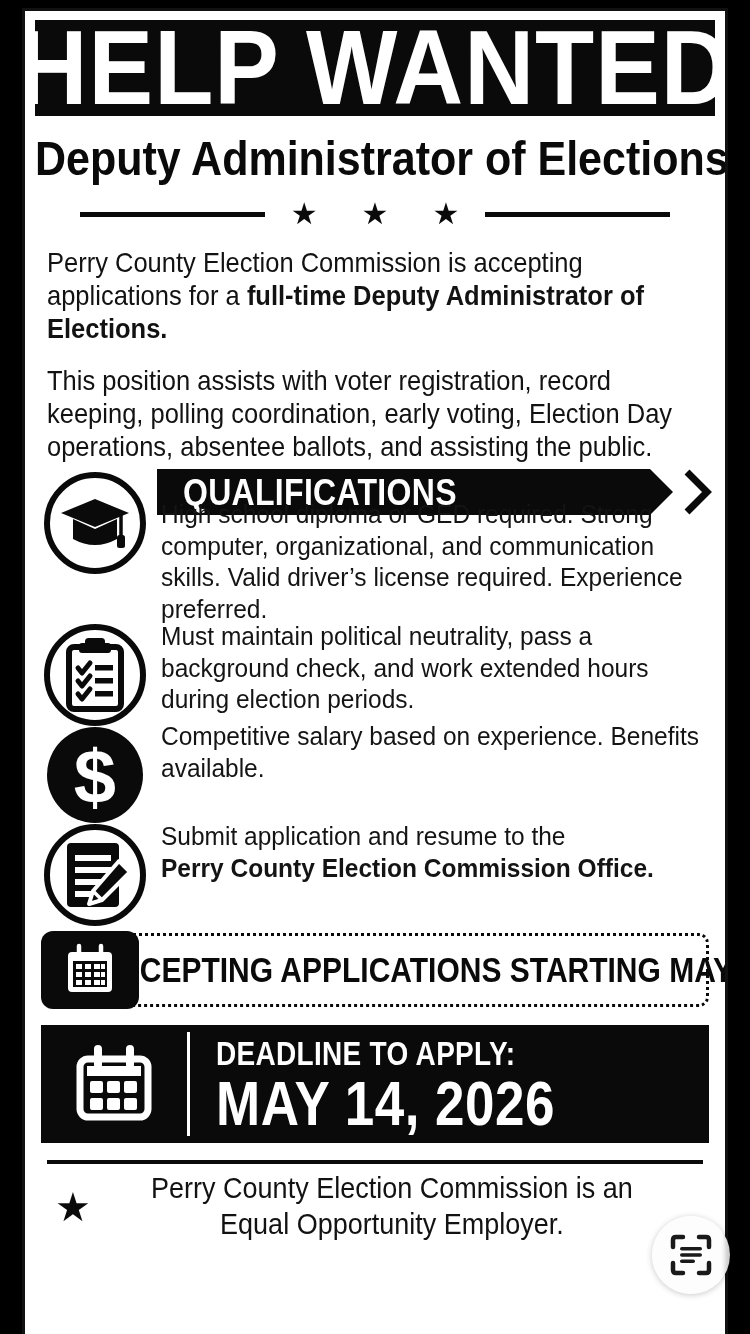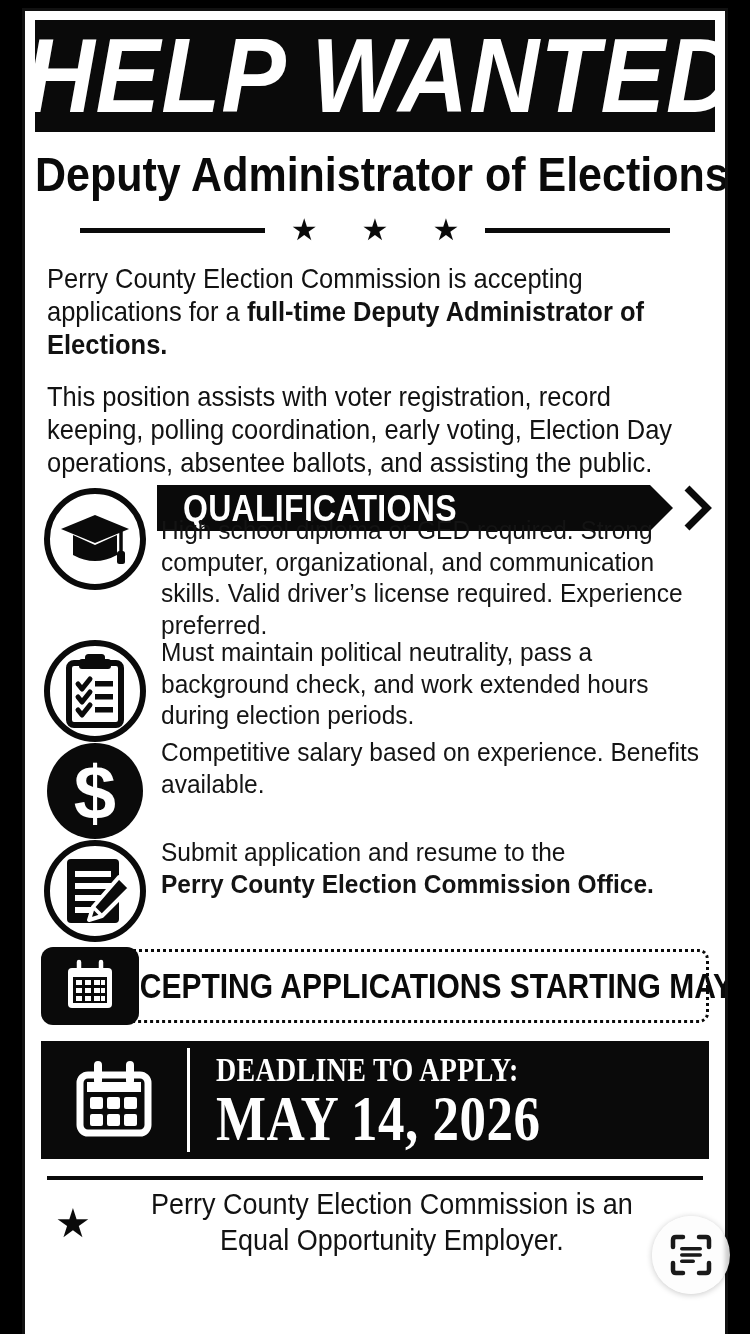--- a/index.html
+++ b/index.html
@@ -38,25 +38,25 @@
   #poster-inner {
     position: absolute;
     left: 0; top: 0; right: 0; bottom: 0;
     padding: 9px 10px 0 10px;
     box-sizing: border-box;
   }
 
   
   .headline-bar {
     background: #0a0a0a;
-    height: 112px;
-    display: flex;
-    align-items: center;
+    height: 96px;
+    display: flex;
+    align-items: center;
+    justify-content: center;
     overflow: hidden;
-    font-style: italic;
   }
   .headline-text {
     color: #ffffff;
     font-family: "Liberation Sans Narrow", "Liberation Sans", sans-serif;
     font-weight: bold;
     font-size: 94px;
     line-height: 94px;
     letter-spacing: 1px;
     transform: scaleX(1.03) scaleY(1.12);
     white-space: nowrap;
@@ -242,21 +242,21 @@
   }
   .deadline-sep {
     width: 3px;
     height: 104px;
     background: #ffffff;
     flex: 0 0 3px;
   }
   .deadline-text {
     padding-left: 26px;
     color: #ffffff;
-    font-family: Liberation Serif, serif;
+    font-family: Liberation Sans, sans-serif;
     font-weight: bold;
   }
   .deadline-label {
     font-size: 28px;
     line-height: 30px;
     letter-spacing: 0.3px;
     transform: scaleY(1.18);
     transform-origin: left center;
     white-space: nowrap;
   }

